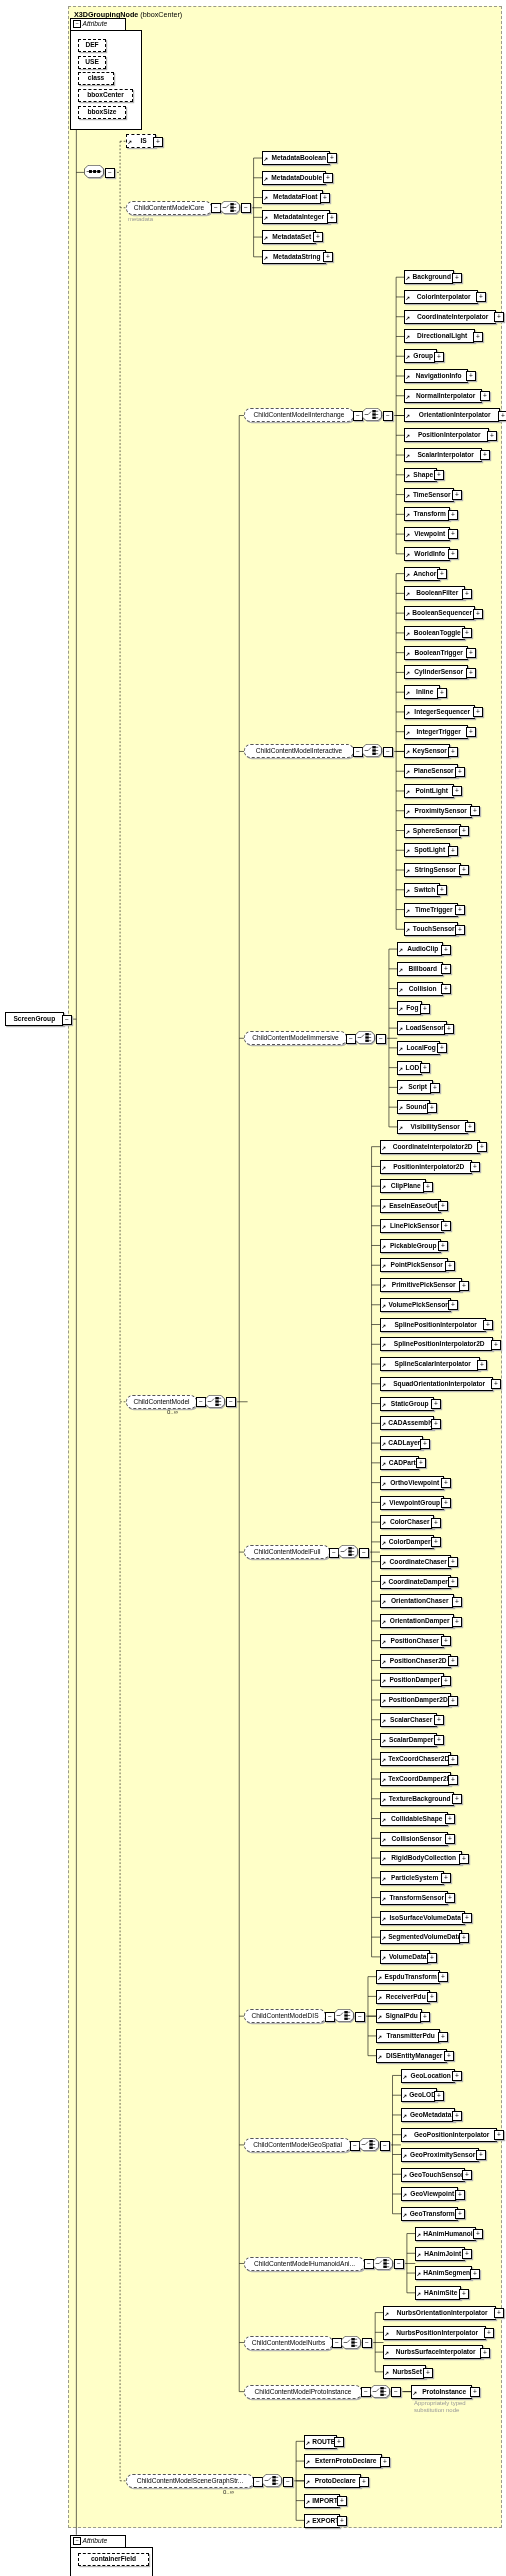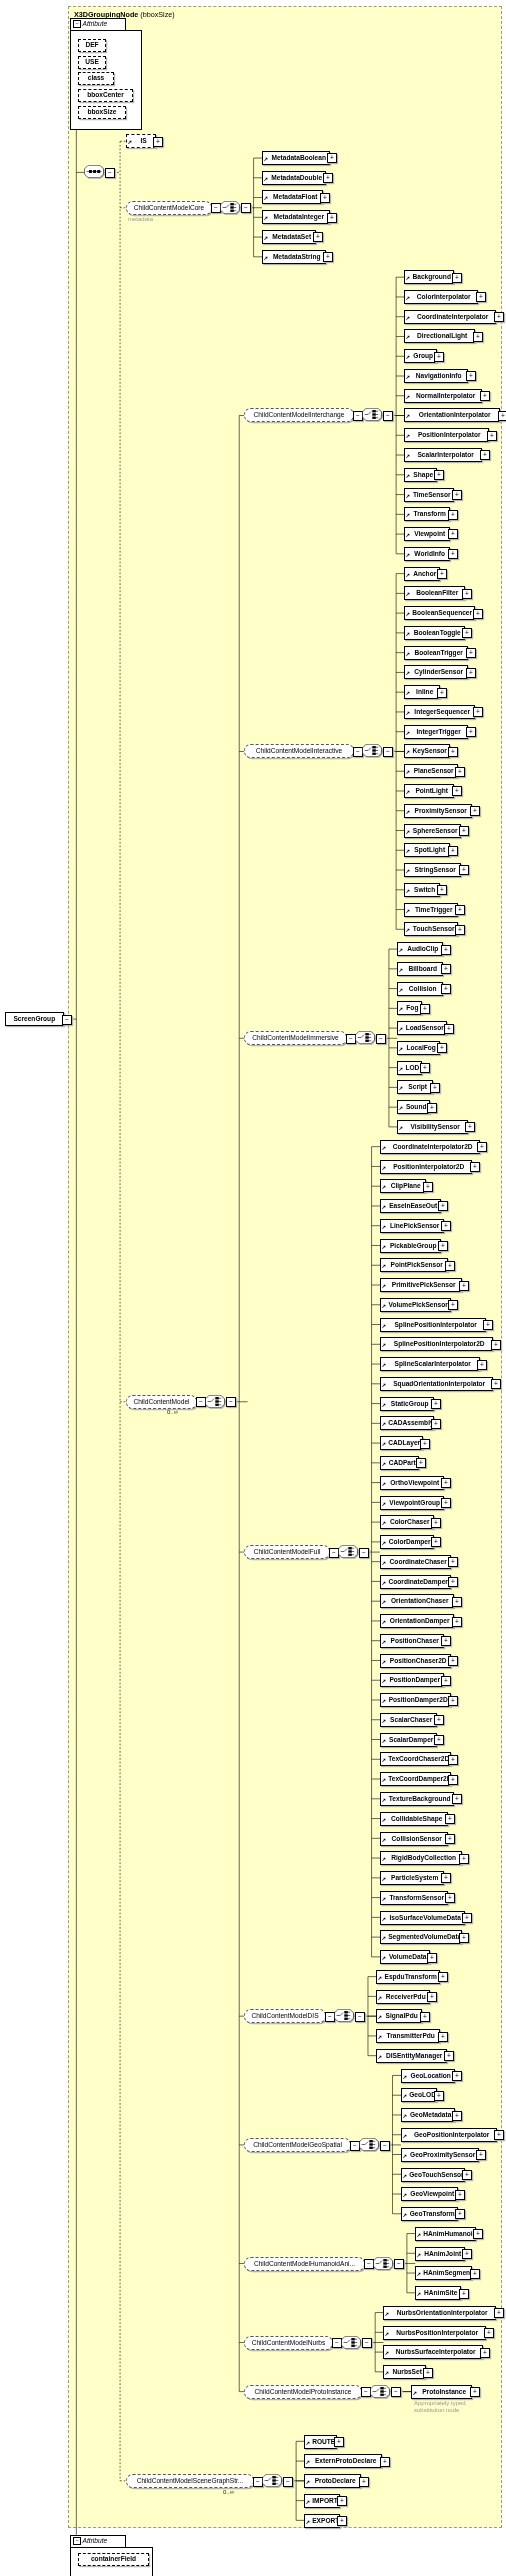--- a/index.html
+++ b/index.html
@@ -30,21 +30,21 @@
         box-shadow:1.2px 1.2px 0 #b4b4b4;font-weight:bold;font-size:6.6px;line-height:10.8px;text-align:center;white-space:nowrap;}
   #basetitle{position:absolute;z-index:3;font-size:7.2px;color:#000;white-space:nowrap;}
   #basetitle b{font-weight:bold;}
 </style>
 </head>
 <body>
 
 <div id="stage">
   <div id="basebox" style="left:68px;top:6px;width:432px;height:2520px;"></div>
   <div id="basetitle" style="left:74px;top:9.6px;">
-    <b>X3DGroupingNode</b><span> (bboxSize)</span>
+    <b>X3DGroupingNode</b><span> (bboxCenter)</span>
   </div>
   <svg id="wires" width="506" height="2576" viewBox="0 0 845 4301">
       <path d="M127.5,213.5 L127.5,4232.5" stroke="#000" fill="none" stroke-width="1"></path>
       <path d="M110.5,1701.5 L127.5,1701.5" stroke="#000" fill="none" stroke-width="1"></path>
       <path d="M127.5,287.5 L140.5,287.5" stroke="#000" fill="none" stroke-width="1"></path>
       <path d="M189.5,287.5 L200.5,287.5" stroke="#000" fill="none" stroke-width="1" stroke-dasharray="3,3"></path>
       <path d="M200.5,235.5 L200.5,4142.5" stroke="#000" fill="none" stroke-width="1" stroke-dasharray="3,3"></path>
       <path d="M200.5,235.5 L210.5,235.5" stroke="#000" fill="none" stroke-width="1" stroke-dasharray="3,3"></path>
       <path d="M200.5,346.5 L210.5,346.5" stroke="#000" fill="none" stroke-width="1" stroke-dasharray="3,3"></path>
       <path d="M350.5,346.5 L437.5,346.5" stroke="#000" fill="none" stroke-width="1"></path>

